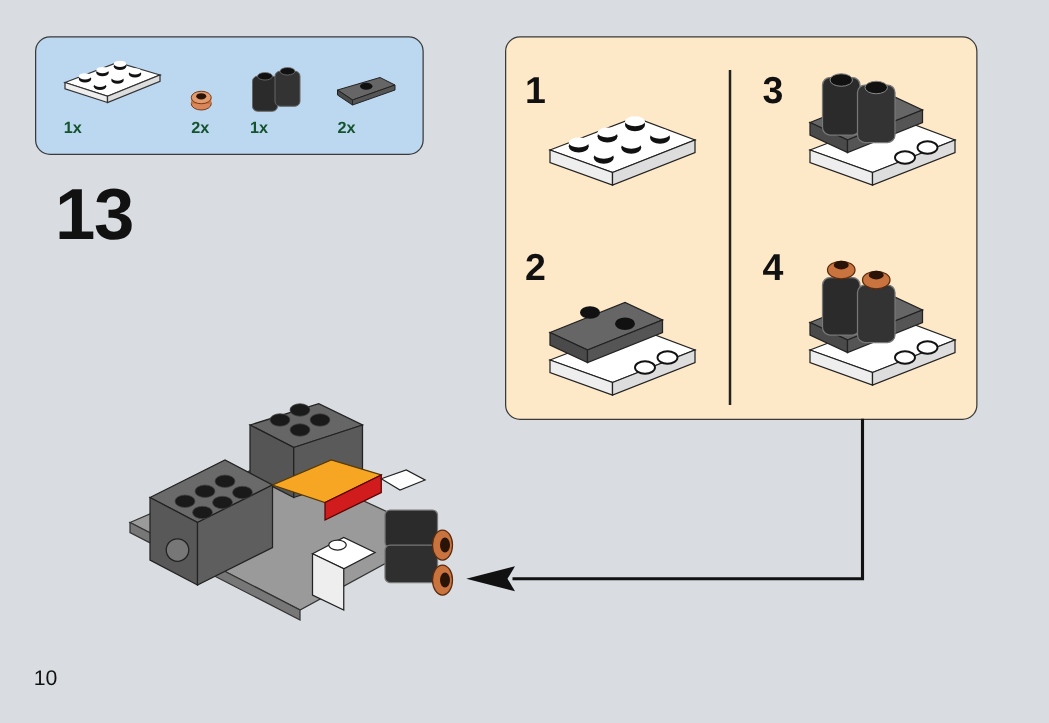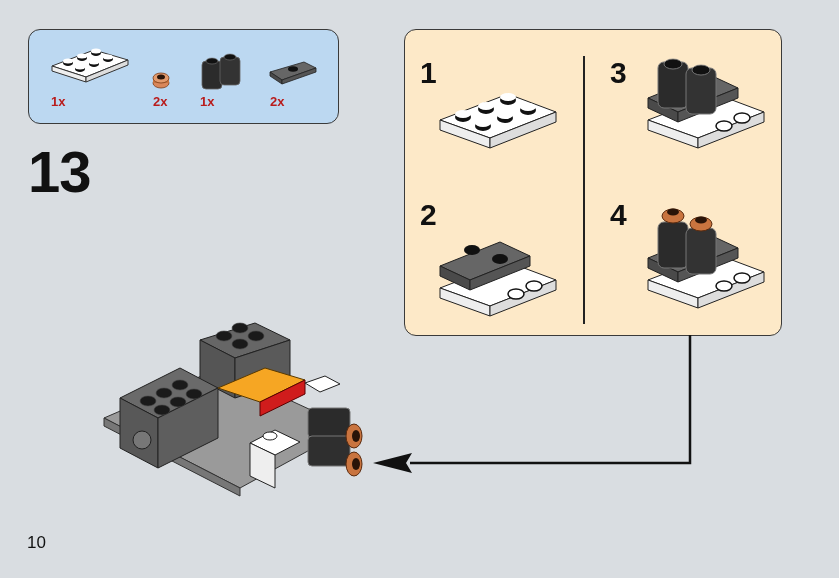--- a/index.html
+++ b/index.html
@@ -7,24 +7,24 @@
     width:839px; height:578px; position:relative; overflow:hidden;
     background:#d9dde1;
     font-family:"Liberation Sans", sans-serif;
   }
   .parts-panel {
     position:absolute; left:28px; top:29px; width:311px; height:95px;
     background:#bcd8f1; border:1.5px solid #3a3a3a; border-radius:12px;
     box-sizing:border-box;
   }
   .qty {
-    position:absolute; font-weight:bold; font-size:13px; color:#b91c1c;
+    position:absolute; font-weight:bold; font-size:13px; color:#14532d;
   }
   .step-number {
-    position:absolute; left:28px; top:138px;
+    position:absolute; left:44px; top:138px;
     font-weight:bold; font-size:58px; color:#111; letter-spacing:-1px;
   }
   .page-number {
     position:absolute; left:27px; top:533px;
     font-weight:normal; font-size:17px; color:#111;
   }
   .sub-panel {
     position:absolute; left:404px; top:29px; width:378px; height:307px;
     background:#fde9c8; border:1.5px solid #3a3a3a; border-radius:12px;
     box-sizing:border-box;

